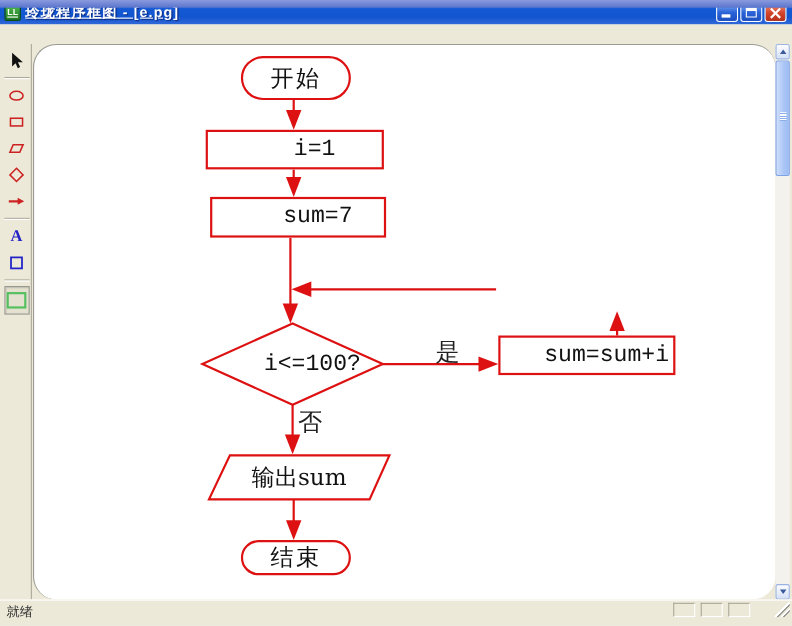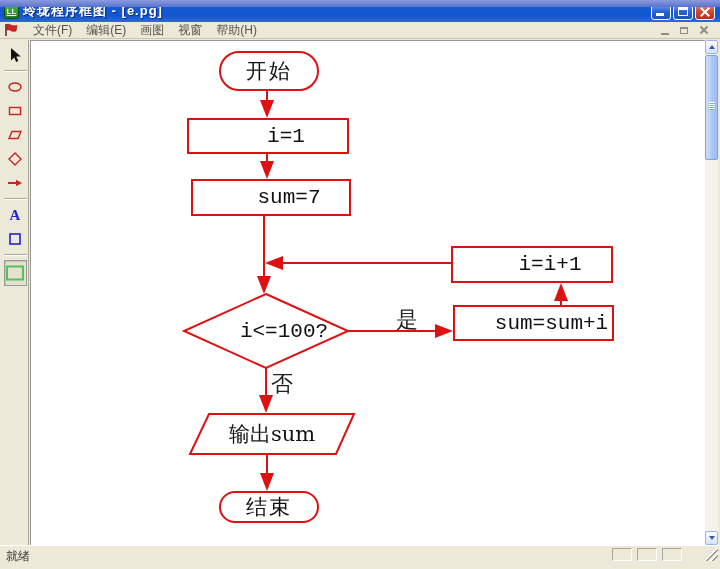--- a/index.html
+++ b/index.html
@@ -12,21 +12,21 @@
   .frame-bottom{ position:absolute; left:0; right:0; top:562; height:7px;
                  background:linear-gradient(#8a9ade,#5a74cc); z-index:50;}
 
   
   .titlebar { position:absolute; left:0; top:0; width:720px; height:22px;
               background:linear-gradient(#5a96e8 0%, #2a6ee0 8%, #1459d4 40%, #1255cf 70%, #3068d8 100%);
               display:flex; align-items:center; padding:0 4px; }
   .app-icon { width:15px; height:15px; background:linear-gradient(#4db84d,#1e7a1e); border:1px solid #0d4d0d;
               color:#fff; font-size:8px; font-weight:bold; display:flex; align-items:center; justify-content:center;
               margin-right:4px; border-radius:2px;text-decoration:underline; }
-  .title { color:#fff; font-size:13px; font-weight:bold; text-shadow:1px 1px 1px #0a2a80; letter-spacing:1px; }
+  .title { color:#fff; font-size:13px; font-weight:bold; text-shadow:1px 1px 1px #0a2a80; letter-spacing:1px;text-decoration:underline; }
   .win-btns { position:absolute; right:5px; top:3px; display:flex; gap:2px; }
   .wbtn { width:20px; height:17px; border:1px solid #fff; border-radius:3px; position:relative; cursor:pointer;
           background:linear-gradient(#79a6ef,#2a62d8 50%,#1e50c0); }
   .wbtn.close { background:linear-gradient(#ed8a70,#d4462b 50%,#b83018); }
   .glyph-min { position:absolute; left:4px; bottom:3px; width:8px; height:3px; background:#fff; }
   .glyph-max { position:absolute; left:4px; top:3px; width:10px; height:9px; border:1px solid #fff; border-top:3px solid #fff; }
   .glyph-x1,.glyph-x2 { position:absolute; left:3px; top:7px; width:12px; height:2px; background:#fff; }
   .glyph-x1 { transform:rotate(45deg); } .glyph-x2 { transform:rotate(-45deg); }
 
   
@@ -45,21 +45,21 @@
   .toolbox { position:absolute; left:2px; top:40px; width:27px; bottom:24px; background:#ece9d8;
              border-right:1px solid #aca899; display:flex; flex-direction:column; align-items:center; padding-top:3px; }
   .tool { width:23px; height:22px; display:flex; align-items:center; justify-content:center; cursor:pointer;
           border:1px solid transparent; margin:1px 0; background:transparent; }
   .tool-sep { width:23px; height:2px; border-top:1px solid #aca899; border-bottom:1px solid #fff; margin:3px 0; }
   .tool.pressed { border:1px solid #9a9a94; background:#e4e1d0; box-shadow:inset 1px 1px 1px #c8c5b2; height:26px; }
   .tool-a { color:#2323c8; font-family:"Liberation Serif", serif; font-weight:bold; font-size:15px; }
 
   
   .canvas { position:absolute; left:30px; top:40px; width:675px; height:505px; background:#fff;
-            border-left:1px solid #9a9a94; border-top:1px solid #9a9a94; overflow:hidden; }
+            border-left:1px solid #9a9a94; border-top:1px solid #9a9a94; overflow:hidden;border-radius:21px; }
   .connectors { position:absolute; left:0; top:0; z-index:1; }
   .node { position:absolute; z-index:2; background:#fff; border:2px solid #dd1111; display:flex;
           align-items:center; justify-content:center; color:#111; }
   .mono { font-family:"Liberation Mono","DejaVu Sans Mono",monospace; font-size:21px;padding-left:36px; }
   .cjk  { font-family:"DejaVu Serif","Liberation Serif",serif; font-size:21px; letter-spacing:2px; }
   .terminal { border-radius:20px; }
   .flabel { position:absolute; z-index:3; display:flex; align-items:center; justify-content:center; color:#111; }
   .edge-lab { position:absolute; z-index:3; color:#222; font-family:"DejaVu Serif","Liberation Serif",serif; font-size:22px; }
 
   
@@ -99,43 +99,20 @@
       <span class="wbtn">
           <span class="glyph-max"></span>
         </span>
       <span class="wbtn close">
           <span class="glyph-x1"></span>
           <span class="glyph-x2"></span>
         </span>
     </span>
   </div>
 
-  <div class="menubar">
-    <svg class="flag-icon" viewBox="0 0 16 14">
-      <path d="M2,1 L2,13" stroke="#7a2020" stroke-width="1.6" fill="none"></path>
-      <path d="M3,1.5 C6,0 7,4 13,2.5 L12,8 C7,9.5 6,5.5 3,7 Z" fill="#d42020" stroke="#8a1010" stroke-width="0.6"></path>
-    </svg>
-    <span class="menu-item">文件(F)</span>
-    <span class="menu-item">编辑(E)</span>
-    <span class="menu-item">画图</span>
-    <span class="menu-item">视窗</span>
-    <span class="menu-item">帮助(H)</span>
-    <span class="mdi-controls">
-      <span class="mdi-btn">
-          <span class="mdi-min-g"></span>
-        </span>
-      <span class="mdi-btn">
-          <span class="mdi-rest-g"></span>
-        </span>
-      <span class="mdi-btn">
-          <span class="mdi-x1"></span>
-          <span class="mdi-x2"></span>
-        </span>
-    </span>
-  </div>
 
   <div class="toolbox">
     <span class="tool">
       <svg width="16" height="16" viewBox="0 0 16 16">
         <path d="M4,1 L4,13.5 L7.2,10.4 L9.2,15 L11.3,14 L9.3,9.6 L13.8,9.6 Z" fill="#111"></path>
       </svg>
     </span>
     <span class="tool-sep"></span>
     <span class="tool">
       <svg width="16" height="16" viewBox="0 0 16 16">
@@ -203,21 +180,20 @@
         <polygon points="236,450 229,432 243,432"></polygon>
       </g>
       <polygon points="235,253 317,290 235,327 153,290" fill="#fff" stroke="#dd1111" stroke-width="2"></polygon>
       <polygon points="178,373 323,373 305,413 159,413" fill="#fff" stroke="#dd1111" stroke-width="2"></polygon>
     </svg>
 
     <div class="node terminal cjk" style="left:188px; top:10px; width:100px; height:40px;">开始</div>
     <div class="node mono" style="left:156px; top:77px; width:162px; height:36px;">i=1</div>
     <div class="node mono" style="left:160px; top:138px; width:160px; height:37px;">sum=7</div>
     <div class="flabel mono" style="left:165px; top:272px; width:140px; height:36px;text-align:center;">i&lt;=100?</div>
-    <div class="node mono" style="left:420px; top:205px; width:162px; height:37px;">i=i+1</div>
     <div class="node mono" style="left:422px; top:264px; width:161px; height:36px;">sum=sum+i</div>
     <div class="flabel cjk" style="left:171px; top:376px; width:140px; height:34px; letter-spacing:0;">输出sum</div>
     <div class="node terminal cjk" style="left:188px; top:450px; width:100px; height:32px;">结束</div>
 
     <span class="edge-lab" style="left:365px; top:264px;">是</span>
     <span class="edge-lab" style="left:240px; top:328px;">否</span>
   </div>
 
   <div class="vscroll">
     <span class="sbtn up">

